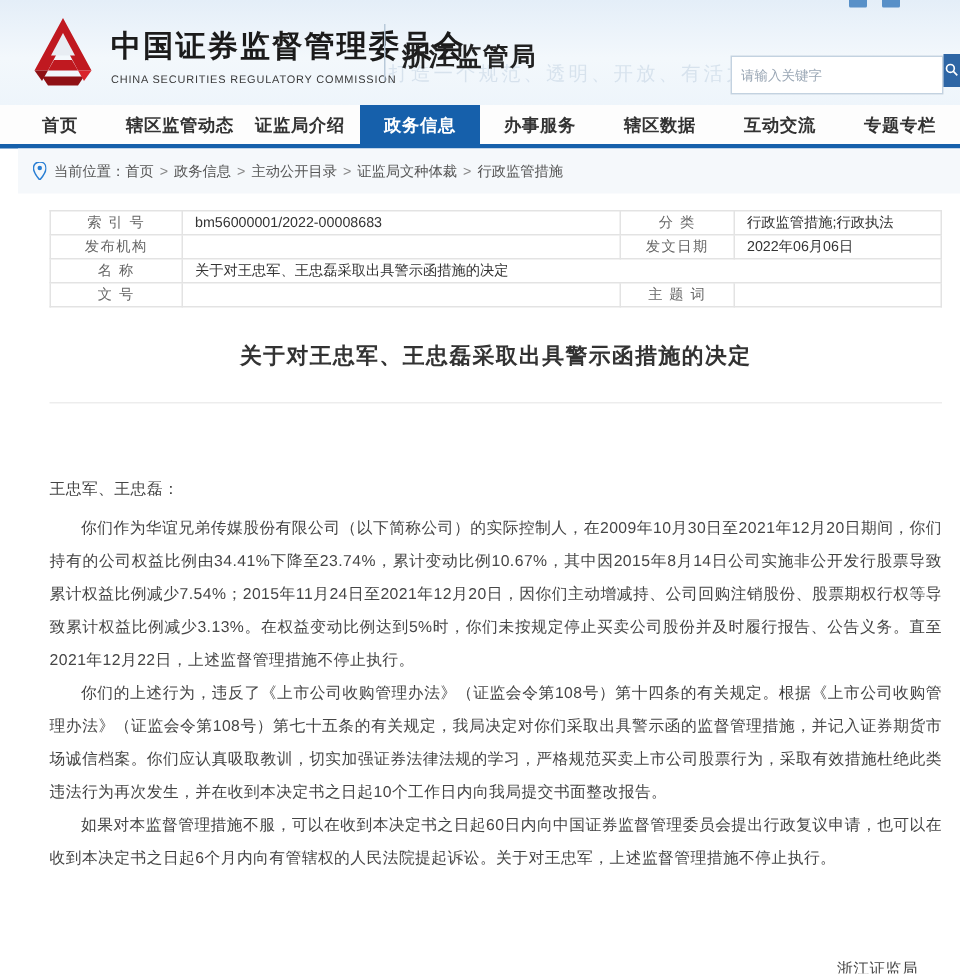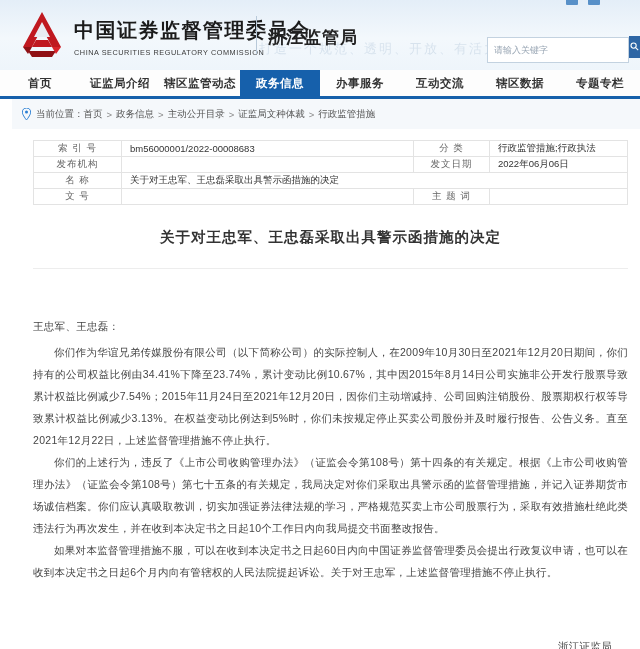--- a/index.html
+++ b/index.html
@@ -94,26 +94,26 @@
   <button class="search-btn">
     <svg width="9" height="9" viewBox="0 0 9 9">
       <circle cx="3.6" cy="3.6" r="2.6" fill="none" stroke="#fff" stroke-width="1.1"></circle>
       <line x1="5.6" y1="5.6" x2="8.2" y2="8.2" stroke="#fff" stroke-width="1.1"></line>
     </svg>
   </button>
 </div>
 
 <div class="nav">
   <div class="nav-item">首页</div>
+  <div class="nav-item">辖区监管动态</div>
   <div class="nav-item">证监局介绍</div>
-  <div class="nav-item">辖区监管动态</div>
   <div class="nav-item active">政务信息</div>
   <div class="nav-item">办事服务</div>
+  <div class="nav-item">辖区数据</div>
   <div class="nav-item">互动交流</div>
-  <div class="nav-item">辖区数据</div>
   <div class="nav-item">专题专栏</div>
 </div>
 <div class="nav-underline"></div>
 
 <div class="crumb-bar">
   <span class="pin">
     <svg width="9" height="12" viewBox="0 0 9 12">
       <path d="M4.5 0 C2 0 0.3 1.8 0.3 4.1 C0.3 7 4.5 12 4.5 12 C4.5 12 8.7 7 8.7 4.1 C8.7 1.8 7 0 4.5 0 Z" fill="none" stroke="#2a7fd4" stroke-width="1"></path>
       <circle cx="4.5" cy="4" r="1.5" fill="#2a7fd4"></circle>
     </svg>

